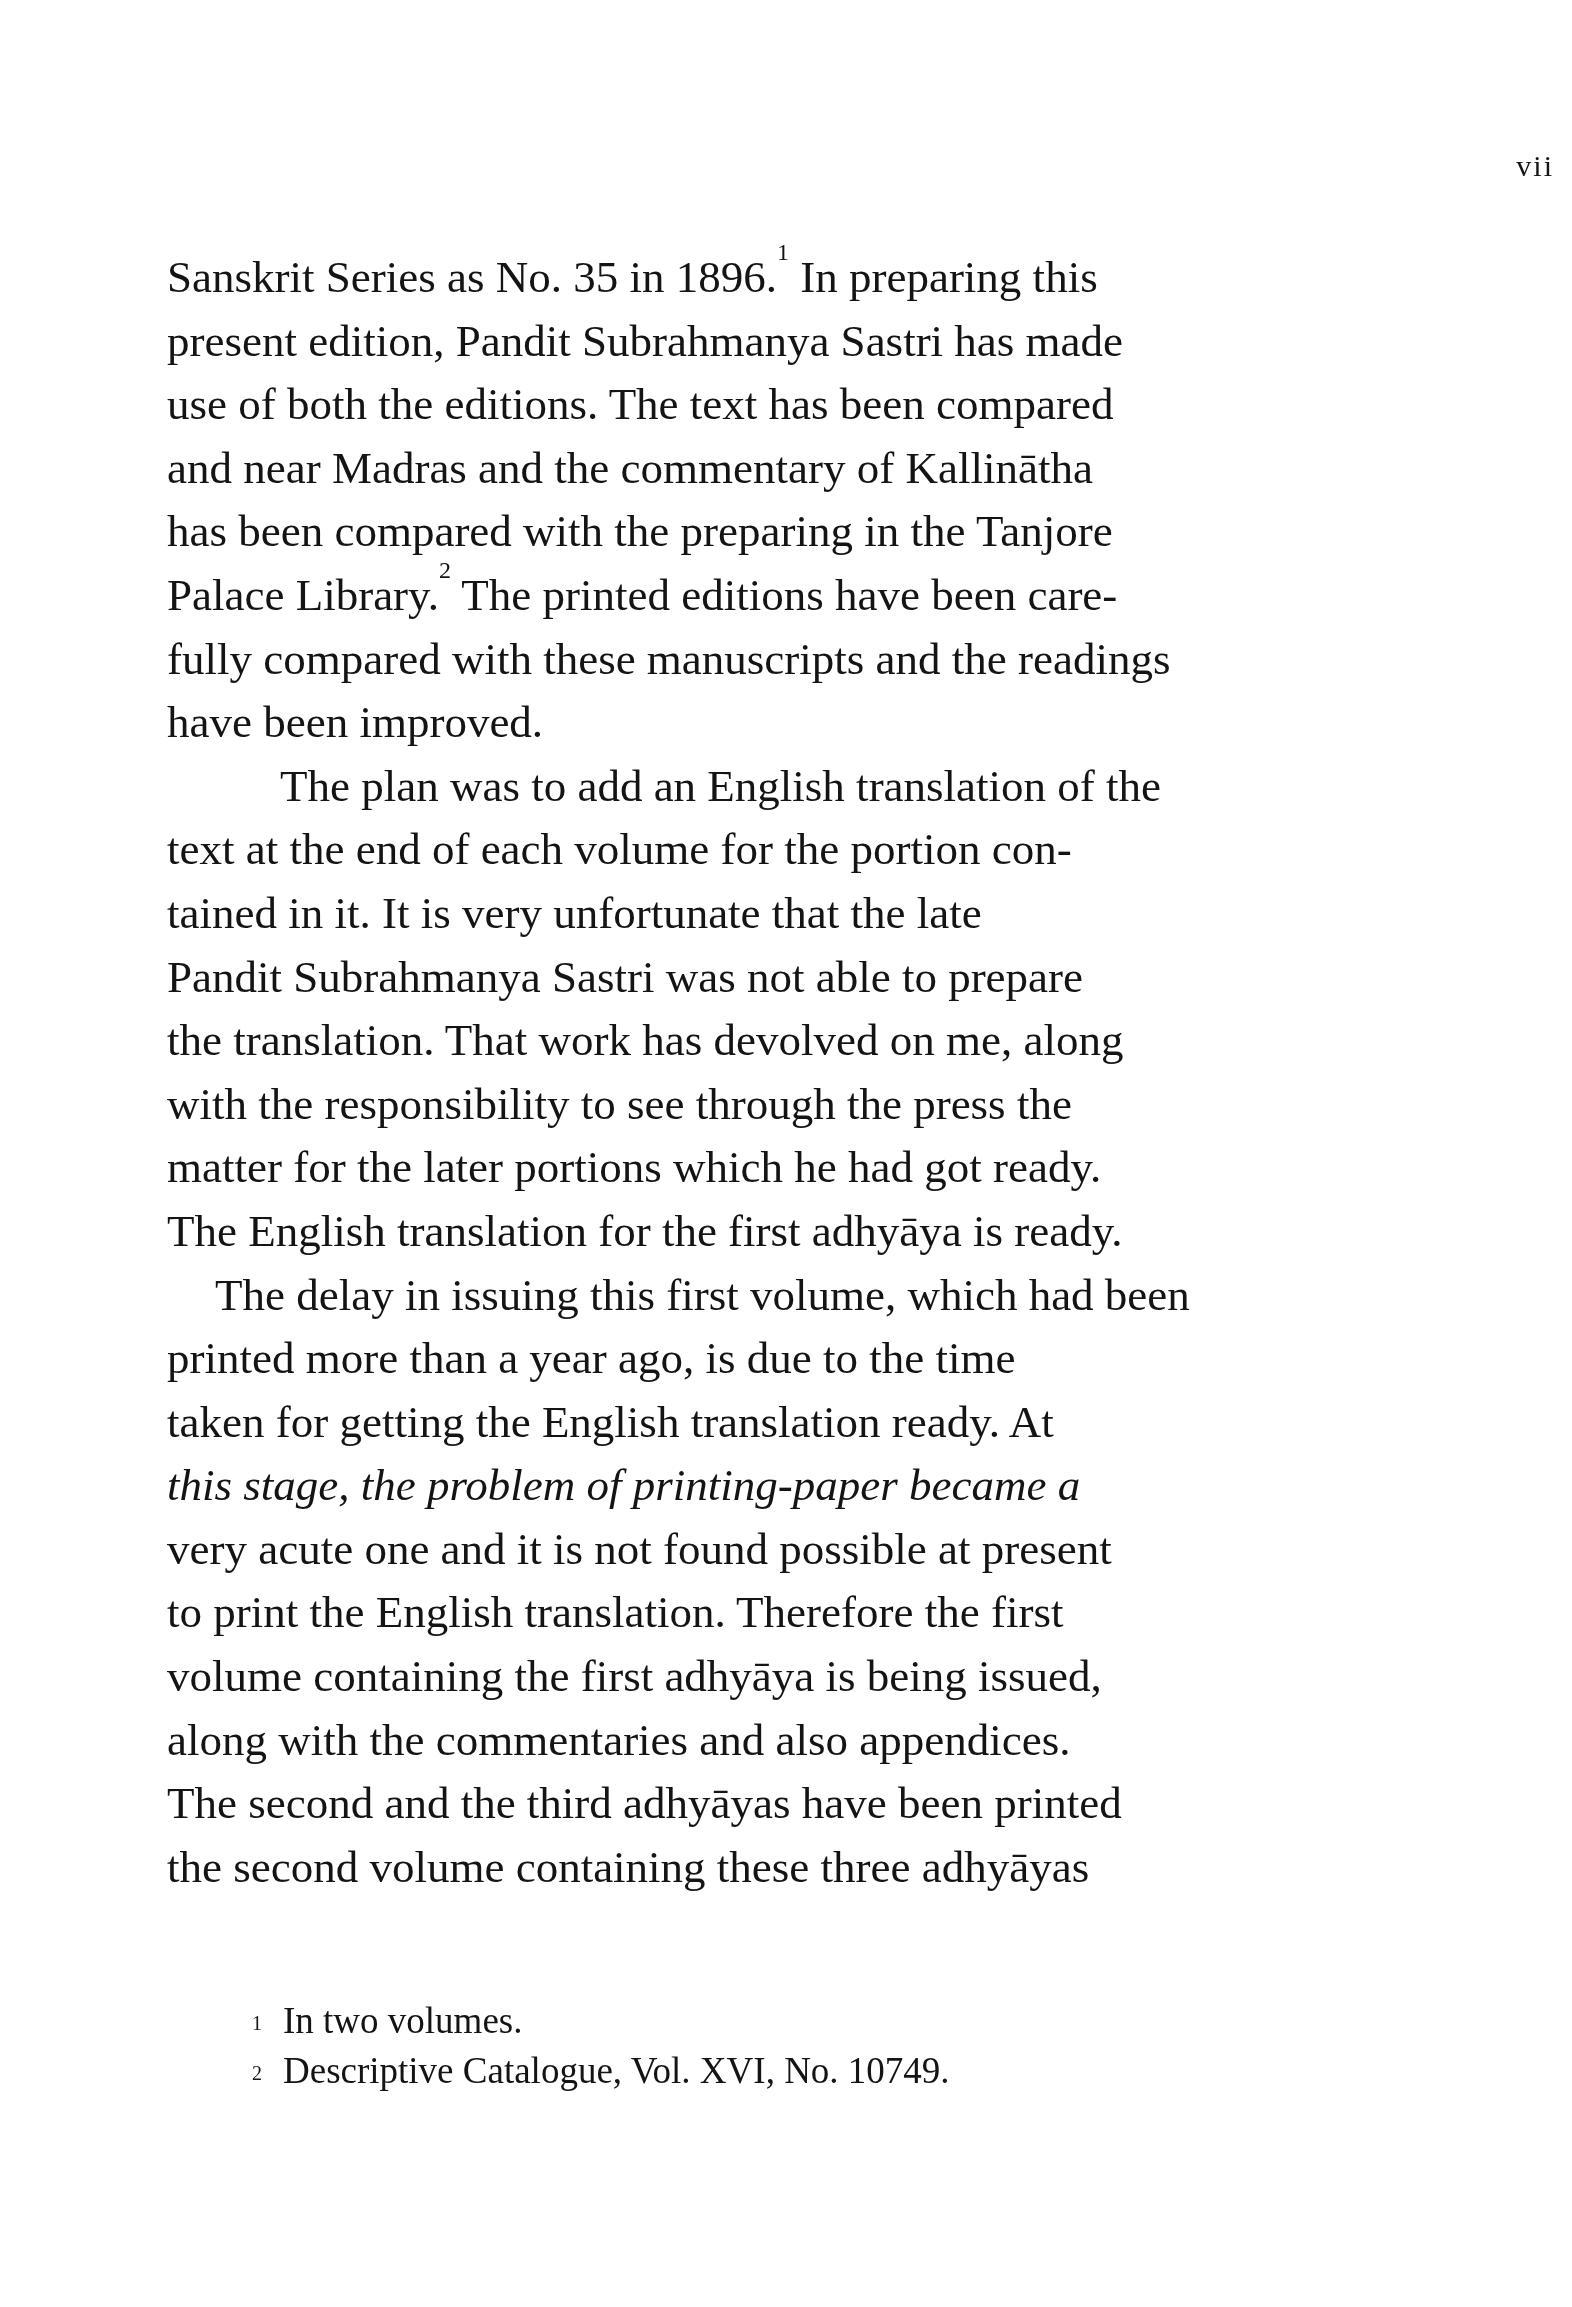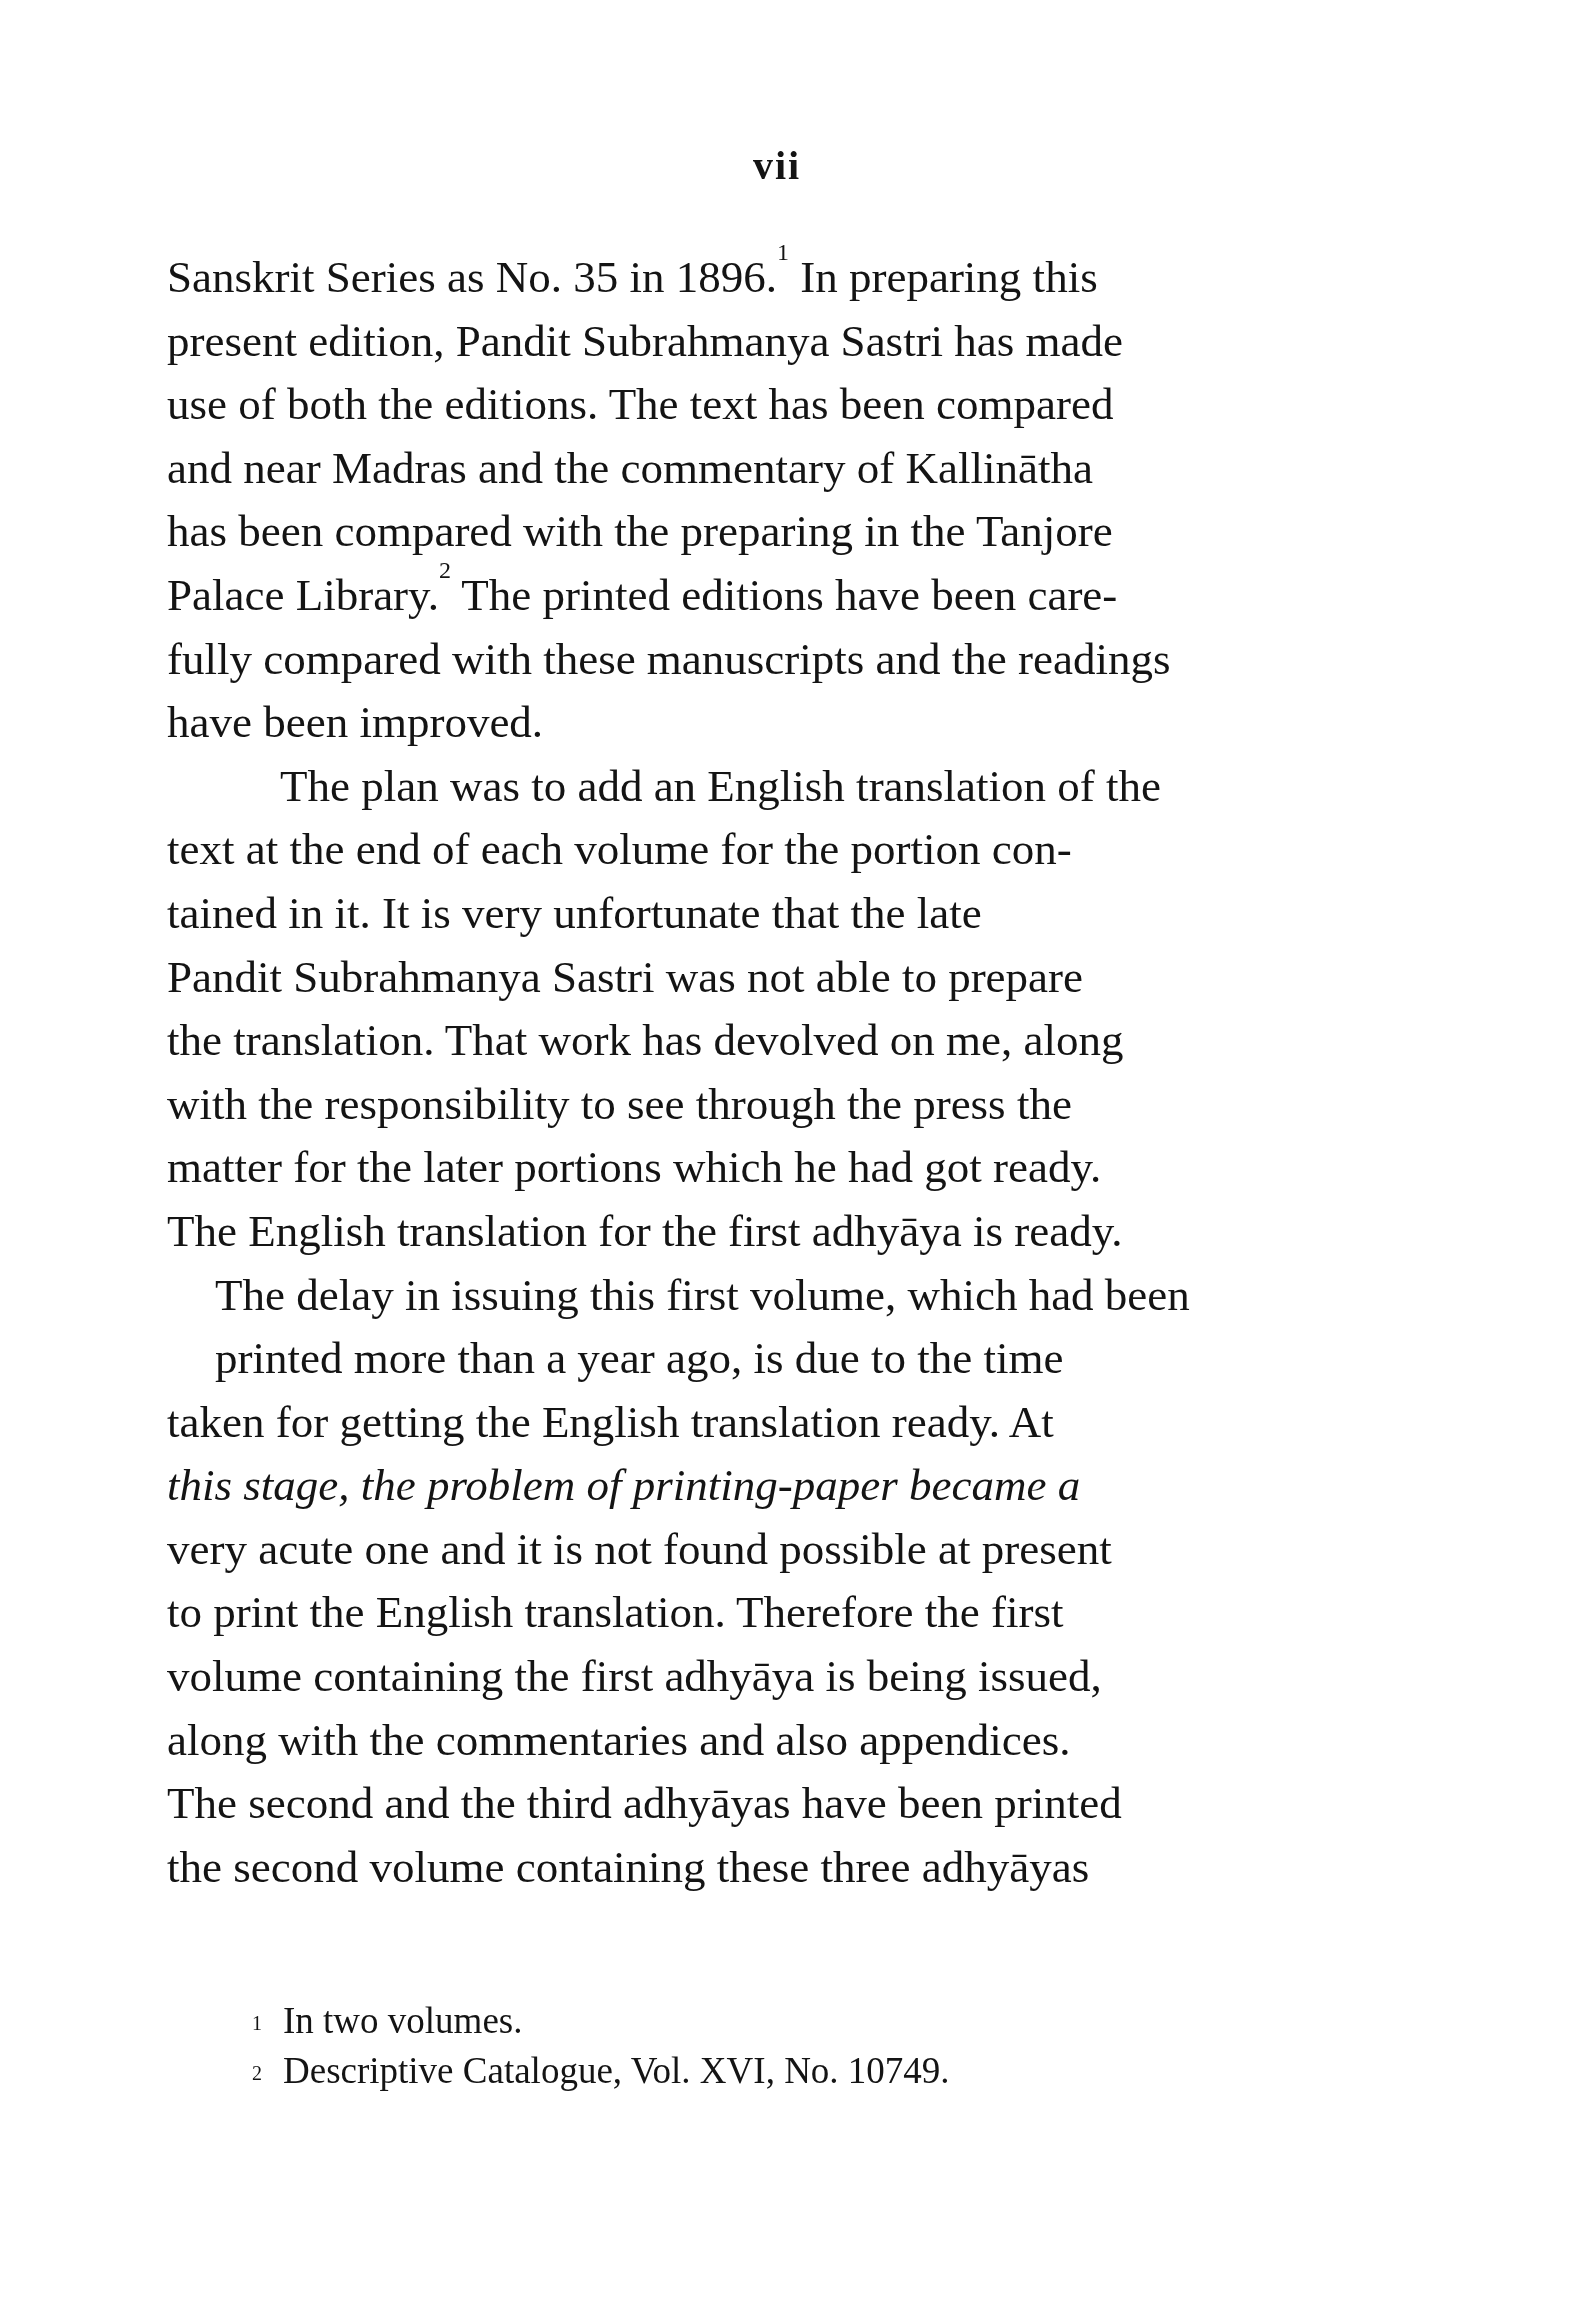--- a/index.html
+++ b/index.html
@@ -13,25 +13,24 @@
       position: relative;
       overflow: hidden;
       color: #141414;
       font-family: "Liberation Serif", "DejaVu Serif", serif;
     }
     .page-number {
       position: absolute;
       top: 146px;
       left: 0;
       width: 1554px;
-      text-align: center;
-      font-size: 40px;
+      text-align: right;
+      font-size: 30px;
       letter-spacing: 2px;
       line-height: 40px;
-      font-weight: bold;
     }
     .body-text {
       position: absolute;
       left: 167px;
       top: 246px;
       width: 1233px;
       font-size: 45px;
       line-height: 63.6px;
     }
     .line {
@@ -95,21 +94,21 @@
   <div class="paragraph" id="para-1">
       <span class="line indent" style="text-align-last: left;"><span>The plan was to add an English translation of the</span></span>
       <span class="line" style="text-align-last: left;"><span>text at the end of each volume for the portion con-</span></span>
       <span class="line" style="text-align-last: left;"><span>tained in it.  It is very unfortunate that the late</span></span>
       <span class="line" style="text-align-last: left;"><span>Pandit Subrahmanya Sastri was not able to prepare</span></span>
       <span class="line" style="text-align-last: left;"><span>the translation.  That work has devolved on me, along</span></span>
       <span class="line" style="text-align-last: left;"><span>with the responsibility to see through the press the</span></span>
       <span class="line" style="text-align-last: left;"><span>matter for the later portions which he had got ready.</span></span>
       <span class="line" style="text-align-last: left;"><span>The English translation for the first adhyāya is ready.</span></span>
       <span class="line" style="text-align-last: left; margin-left: 48px;"><span>The delay in issuing this first volume, which had been</span></span>
-      <span class="line" style="text-align-last: left; margin-left: 48px;"><span>printed more than a year ago, is due to the time</span></span>
+      <span class="line" style="text-align-last: left;"><span>printed more than a year ago, is due to the time</span></span>
       <span class="line" style="text-align-last: left;"><span>taken for getting the English translation ready.  At</span></span>
       <span class="line" style="text-align-last: left; font-style: italic;"><span>this stage, the problem of printing-paper became a</span></span>
       <span class="line" style="text-align-last: left;"><span>very acute one and it is not found possible at present</span></span>
       <span class="line" style="text-align-last: left;"><span>to print the English translation.  Therefore the first</span></span>
       <span class="line" style="text-align-last: left;"><span>volume containing the first adhyāya is being issued,</span></span>
       <span class="line" style="text-align-last: left;"><span>along with the commentaries and also appendices.</span></span>
       <span class="line" style="text-align-last: left;"><span>The second and the third adhyāyas have been printed</span></span>
       <span class="line" style="text-align-last: left;"><span>the second volume containing these three adhyāyas</span></span>
     </div>
 </div>

